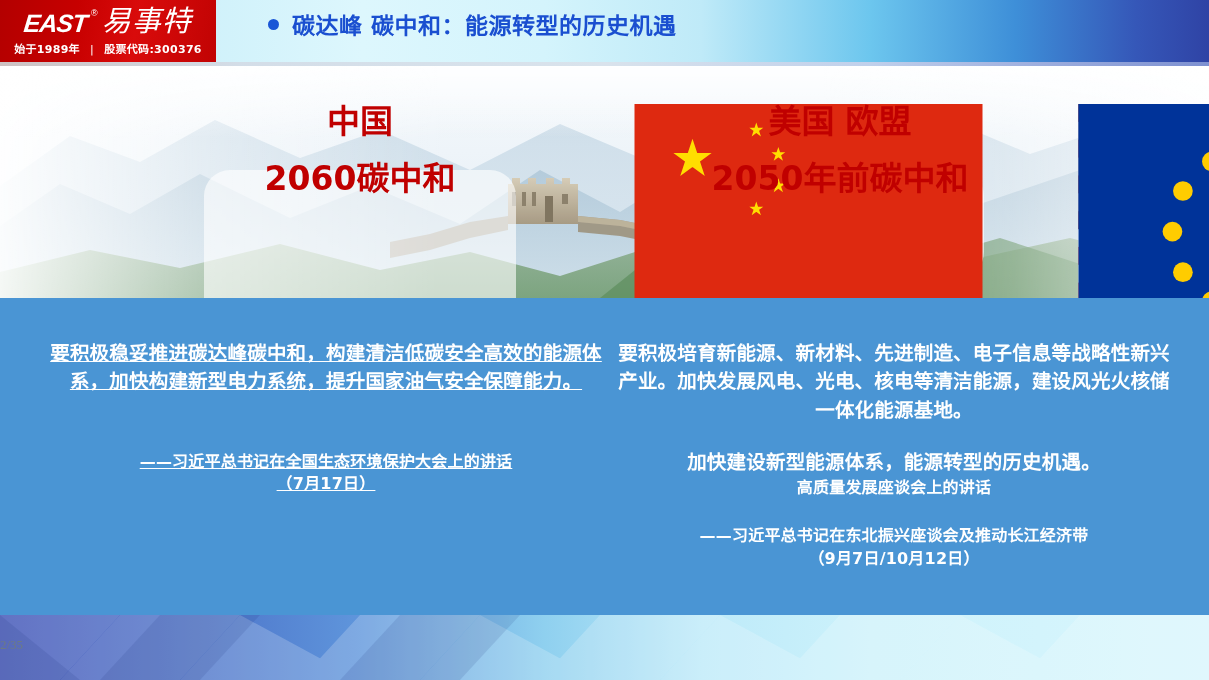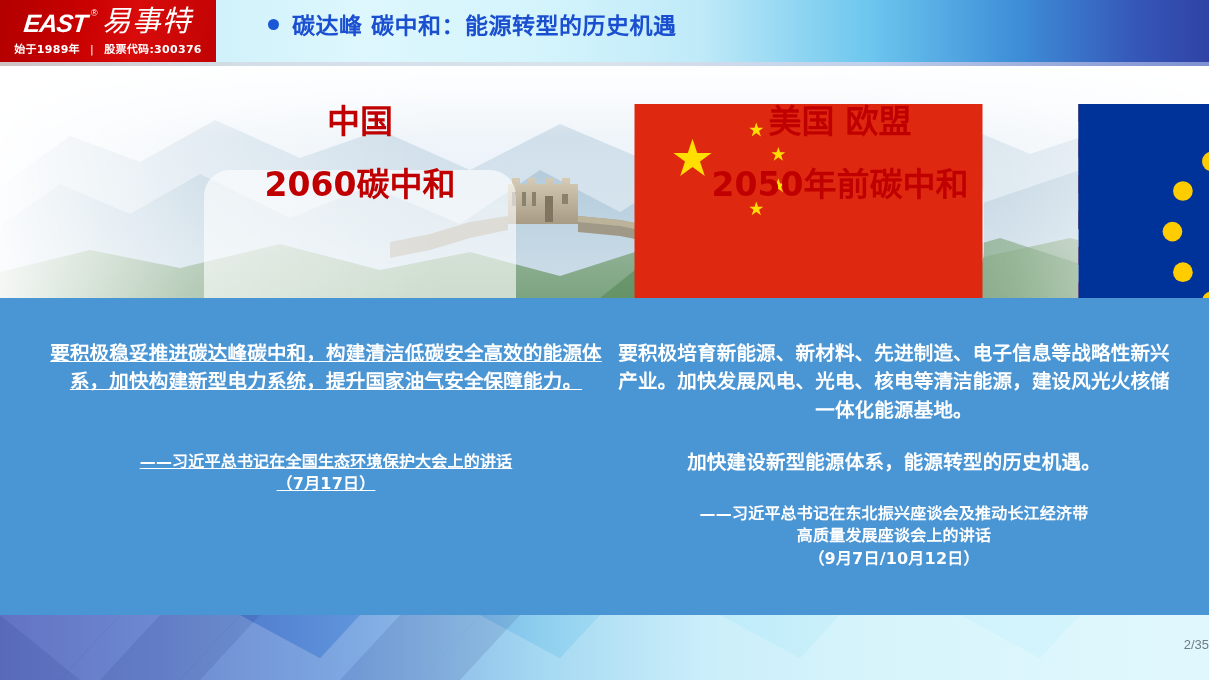--- a/index.html
+++ b/index.html
@@ -94,21 +94,21 @@
   .block-cn {
     position:absolute; left:204px; top:38px; width:312px;
     text-align:center;
   }
   .block-us {
     position:absolute; left:648px; top:38px; width:384px;
     text-align:center;
   }
   .flag-line {
     display:flex; align-items:center; justify-content:center;
-    gap:11px; margin-bottom:24px;
+    gap:11px; margin-bottom:18px;
   }
   .country-name {
     color:#c00000; font-size:33px; font-weight:bold;
     font-family:"DejaVu Sans","Liberation Sans",sans-serif;
     line-height:1.1;
   }
   .goal-line {
     color:#c00000; font-size:33px; font-weight:bold;
     font-family:"DejaVu Sans","Liberation Sans",sans-serif;
     line-height:1.25; white-space:nowrap;
@@ -147,22 +147,22 @@
   
   .footer {
     position:absolute; left:0; top:615px; width:1209px; height:65px;
     overflow:hidden;
     background:linear-gradient(90deg,#3b4fb5 0%,#4a6ec6 14%,#5f96dc 30%,
                #8fd0ef 45%,#bdeaf9 58%,#cdf2fb 72%,#d9f6fd 100%);
   }
   .footer svg { position:absolute; left:0; top:0; width:1209px; height:65px; }
   .page-num {
     position:absolute; left:0; top:22px; width:1209px;
-    text-align:right; font-size:13px; color:#6d7b84;
-    font-family:Liberation Sans, sans-serif;
+    text-align:left; font-size:13px; color:#6d7b84;
+    font-family:Liberation Serif, serif;
   }
 </style>
 </head>
 <body>
 
 <div id="slide">
 
   <div class="header-bar"></div>
   <div class="header-underline"></div>
 
@@ -339,22 +339,22 @@
 
     <div class="col col-left">
       <p class="quote p1">要积极稳妥推进碳达峰碳中和，构建清洁低碳安全高效的能源体系，加快构建新型电力系统，提升国家油气安全保障能力。</p>
       <p class="attrib left-attr">——习近平总书记在全国生态环境保护大会上的讲话</p>
       <p class="attrib">（7月17日）</p>
     </div>
 
     <div class="col col-right">
       <p class="quote p1">要积极培育新能源、新材料、先进制造、电子信息等战略性新兴产业。加快发展风电、光电、核电等清洁能源，建设风光火核储一体化能源基地。</p>
       <p class="quote p2">加快建设新型能源体系，能源转型的历史机遇。</p>
+      <p class="attrib">高质量发展座谈会上的讲话</p>
       <p class="attrib right-attr">——习近平总书记在东北振兴座谈会及推动长江经济带</p>
-      <p class="attrib">高质量发展座谈会上的讲话</p>
       <p class="attrib">（9月7日/10月12日）</p>
     </div>
 
   </div>
 
   <div class="footer">
     <svg viewBox="0 0 1209 65" preserveAspectRatio="none">
       <g opacity=".20" fill="#ffffff">
         <polygon points="0,0 120,0 60,65 0,65"></polygon>
         <polygon points="120,0 240,0 180,65 60,65"></polygon>

